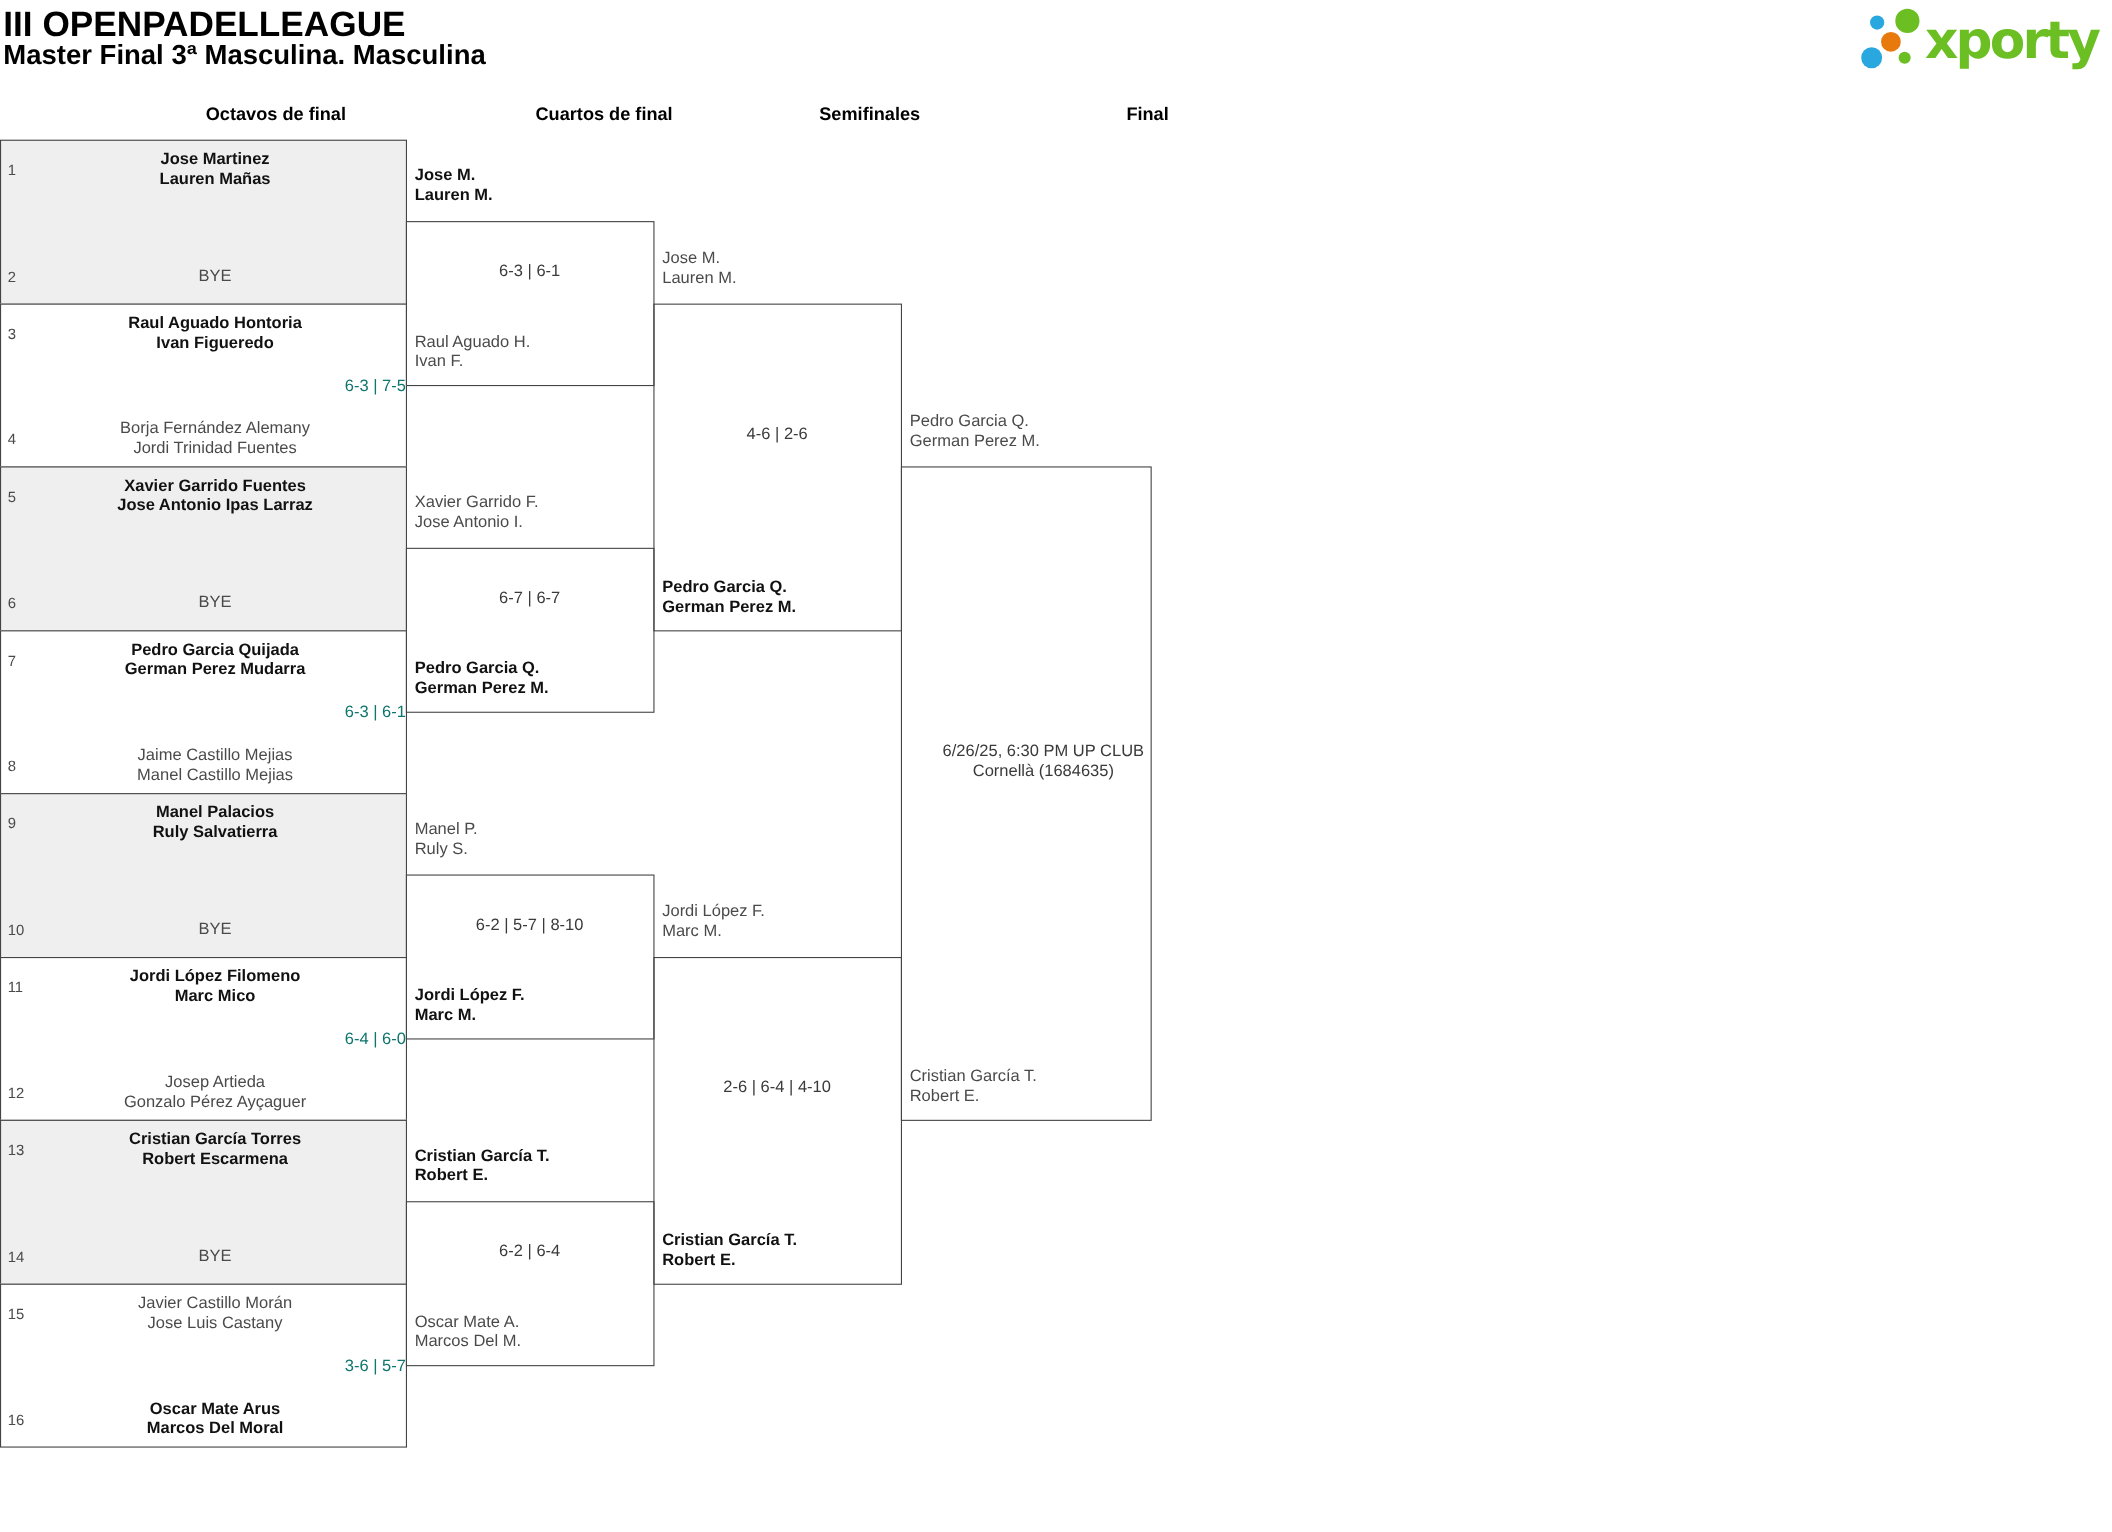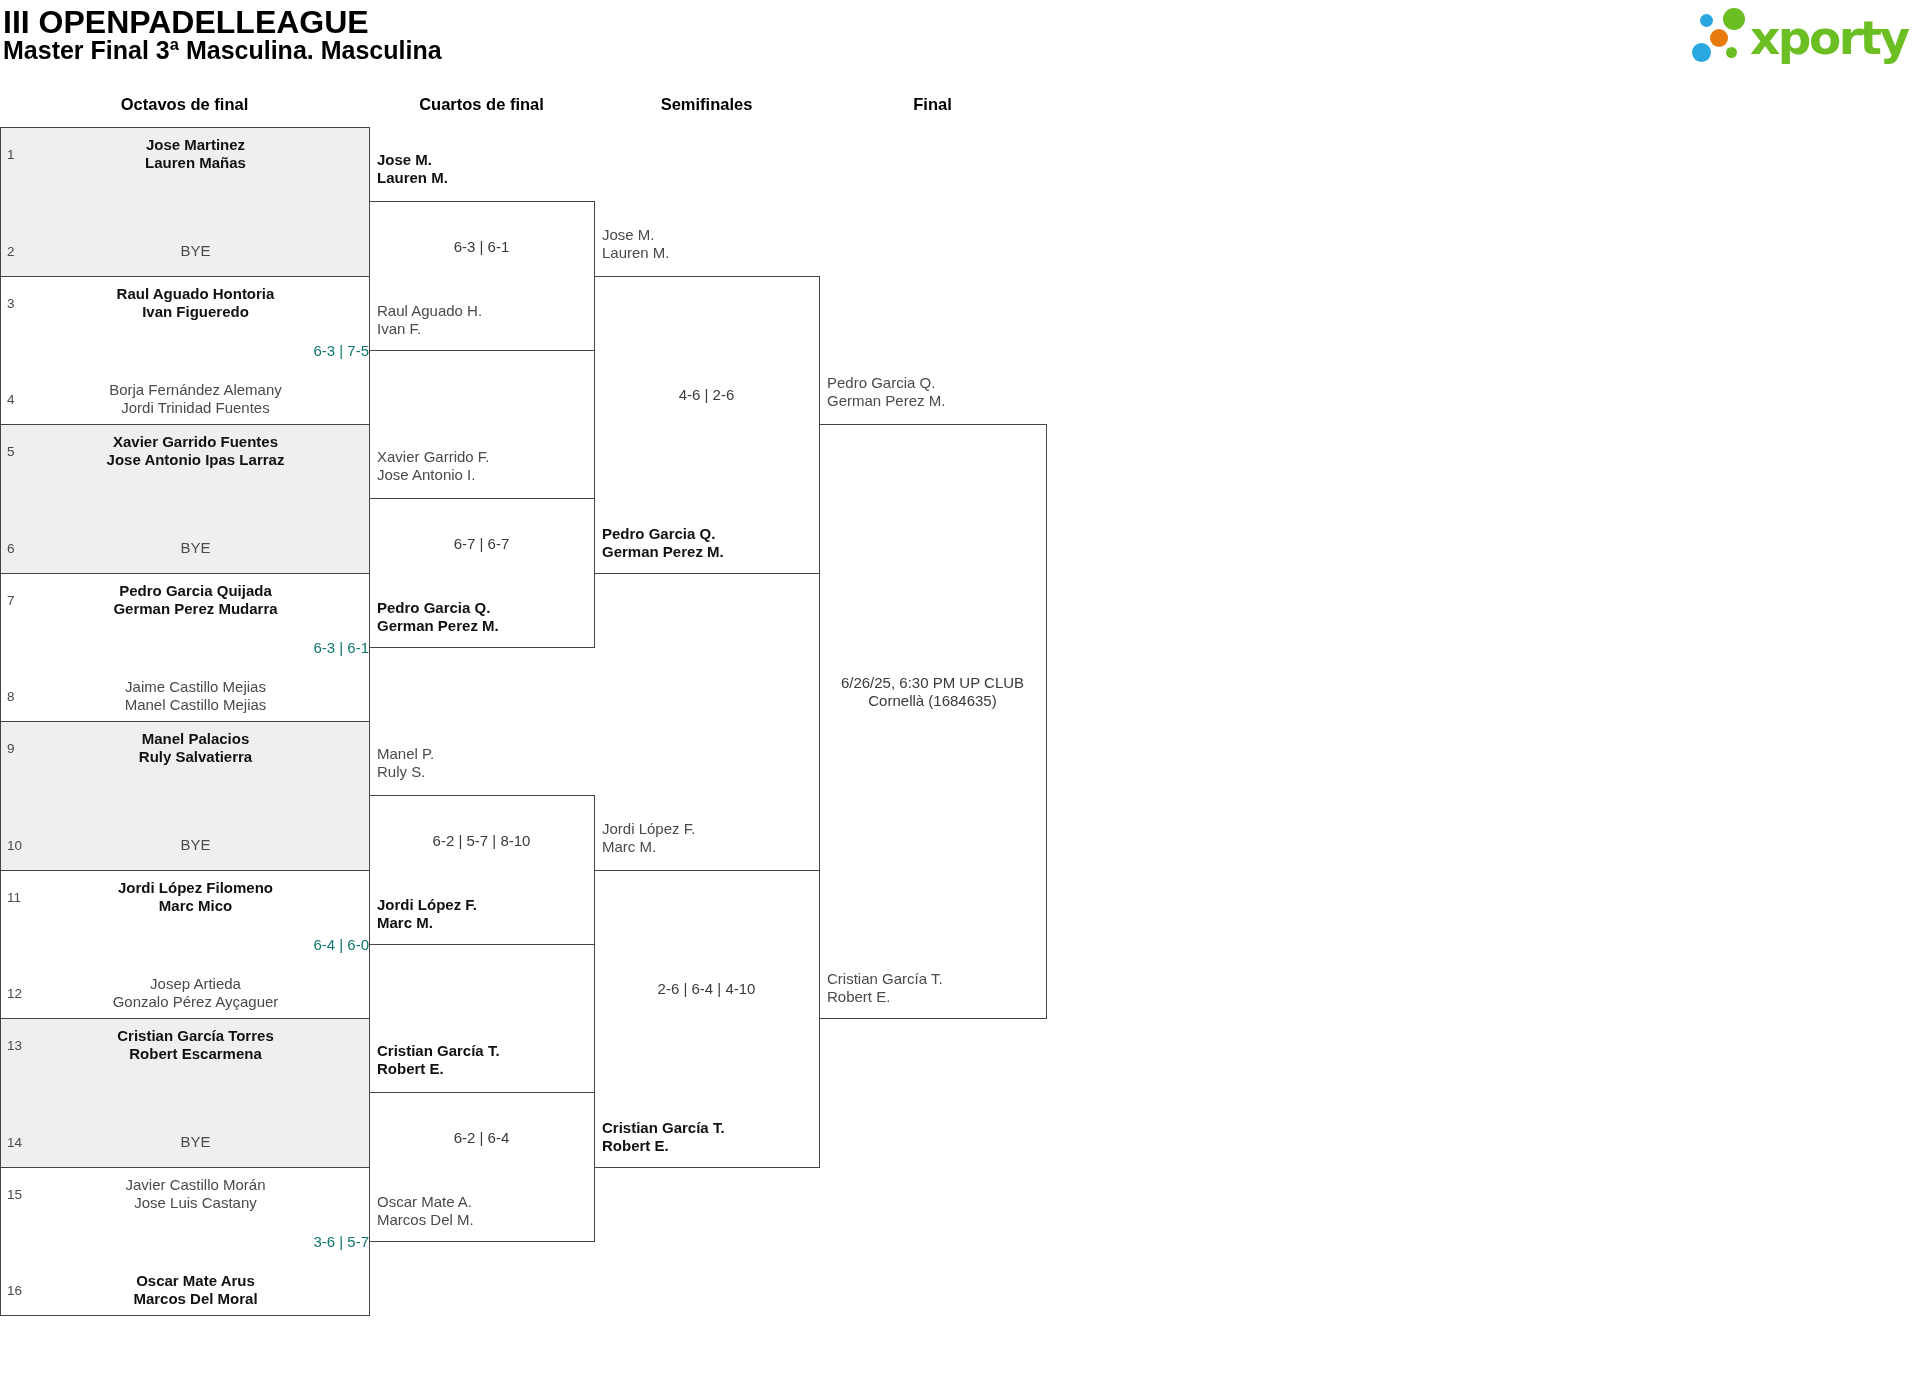--- a/index.html
+++ b/index.html
@@ -15,21 +15,21 @@
   #logo{position:absolute;left:1688px;top:0;width:232px;height:90px;}
   .dot{position:absolute;border-radius:50%;}
   #logo-text{
     position:absolute;left:62px;top:12px;
     font-family:"DejaVu Sans","Liberation Sans",sans-serif;
     font-weight:700;font-size:47px;letter-spacing:-2.5px;line-height:52px;
   }
   
   .colhead{
     position:absolute;top:95px;width:260px;margin-left:-130px;
-    text-align:center;font-size:16.5px;font-weight:700;color:#000;white-space:nowrap;
+    text-align:right;font-size:16.5px;font-weight:700;color:#000;white-space:nowrap;
   }
   
   .obox{
     position:absolute;left:0;width:370px;box-sizing:border-box;
     border:1px solid #444;background:#fff;
   }
   .obox.gray{background:#efefef;}
   .trow{position:absolute;left:0;right:6px;display:flex;align-items:center;}
   .trow.top{top:8px;}
   .trow.bot{bottom:7px;}
@@ -273,17 +273,17 @@
     </div>
     <div class="cbox" style="left: 819px; width: 228px; top: 424px; height: 595px;"></div>
     <div class="clabel" style="left: 827px; top: 374px;">
       <div class="ln">Pedro Garcia Q.</div>
       <div class="ln">German Perez M.</div>
     </div>
     <div class="clabel" style="left: 827px; top: 970px;">
       <div class="ln">Cristian García T.</div>
       <div class="ln">Robert E.</div>
     </div>
-    <div class="cscore" style="left: 819px; width: 227px; top: 674px;">
+    <div class="cscore" style="left: 819px; width: 227px; top: 674px; padding-left: 16px;">
       <div>6/26/25, 6:30 PM UP CLUB</div>
       <div>Cornellà (1684635)</div>
     </div>
   </div>
 
 </body></html>

